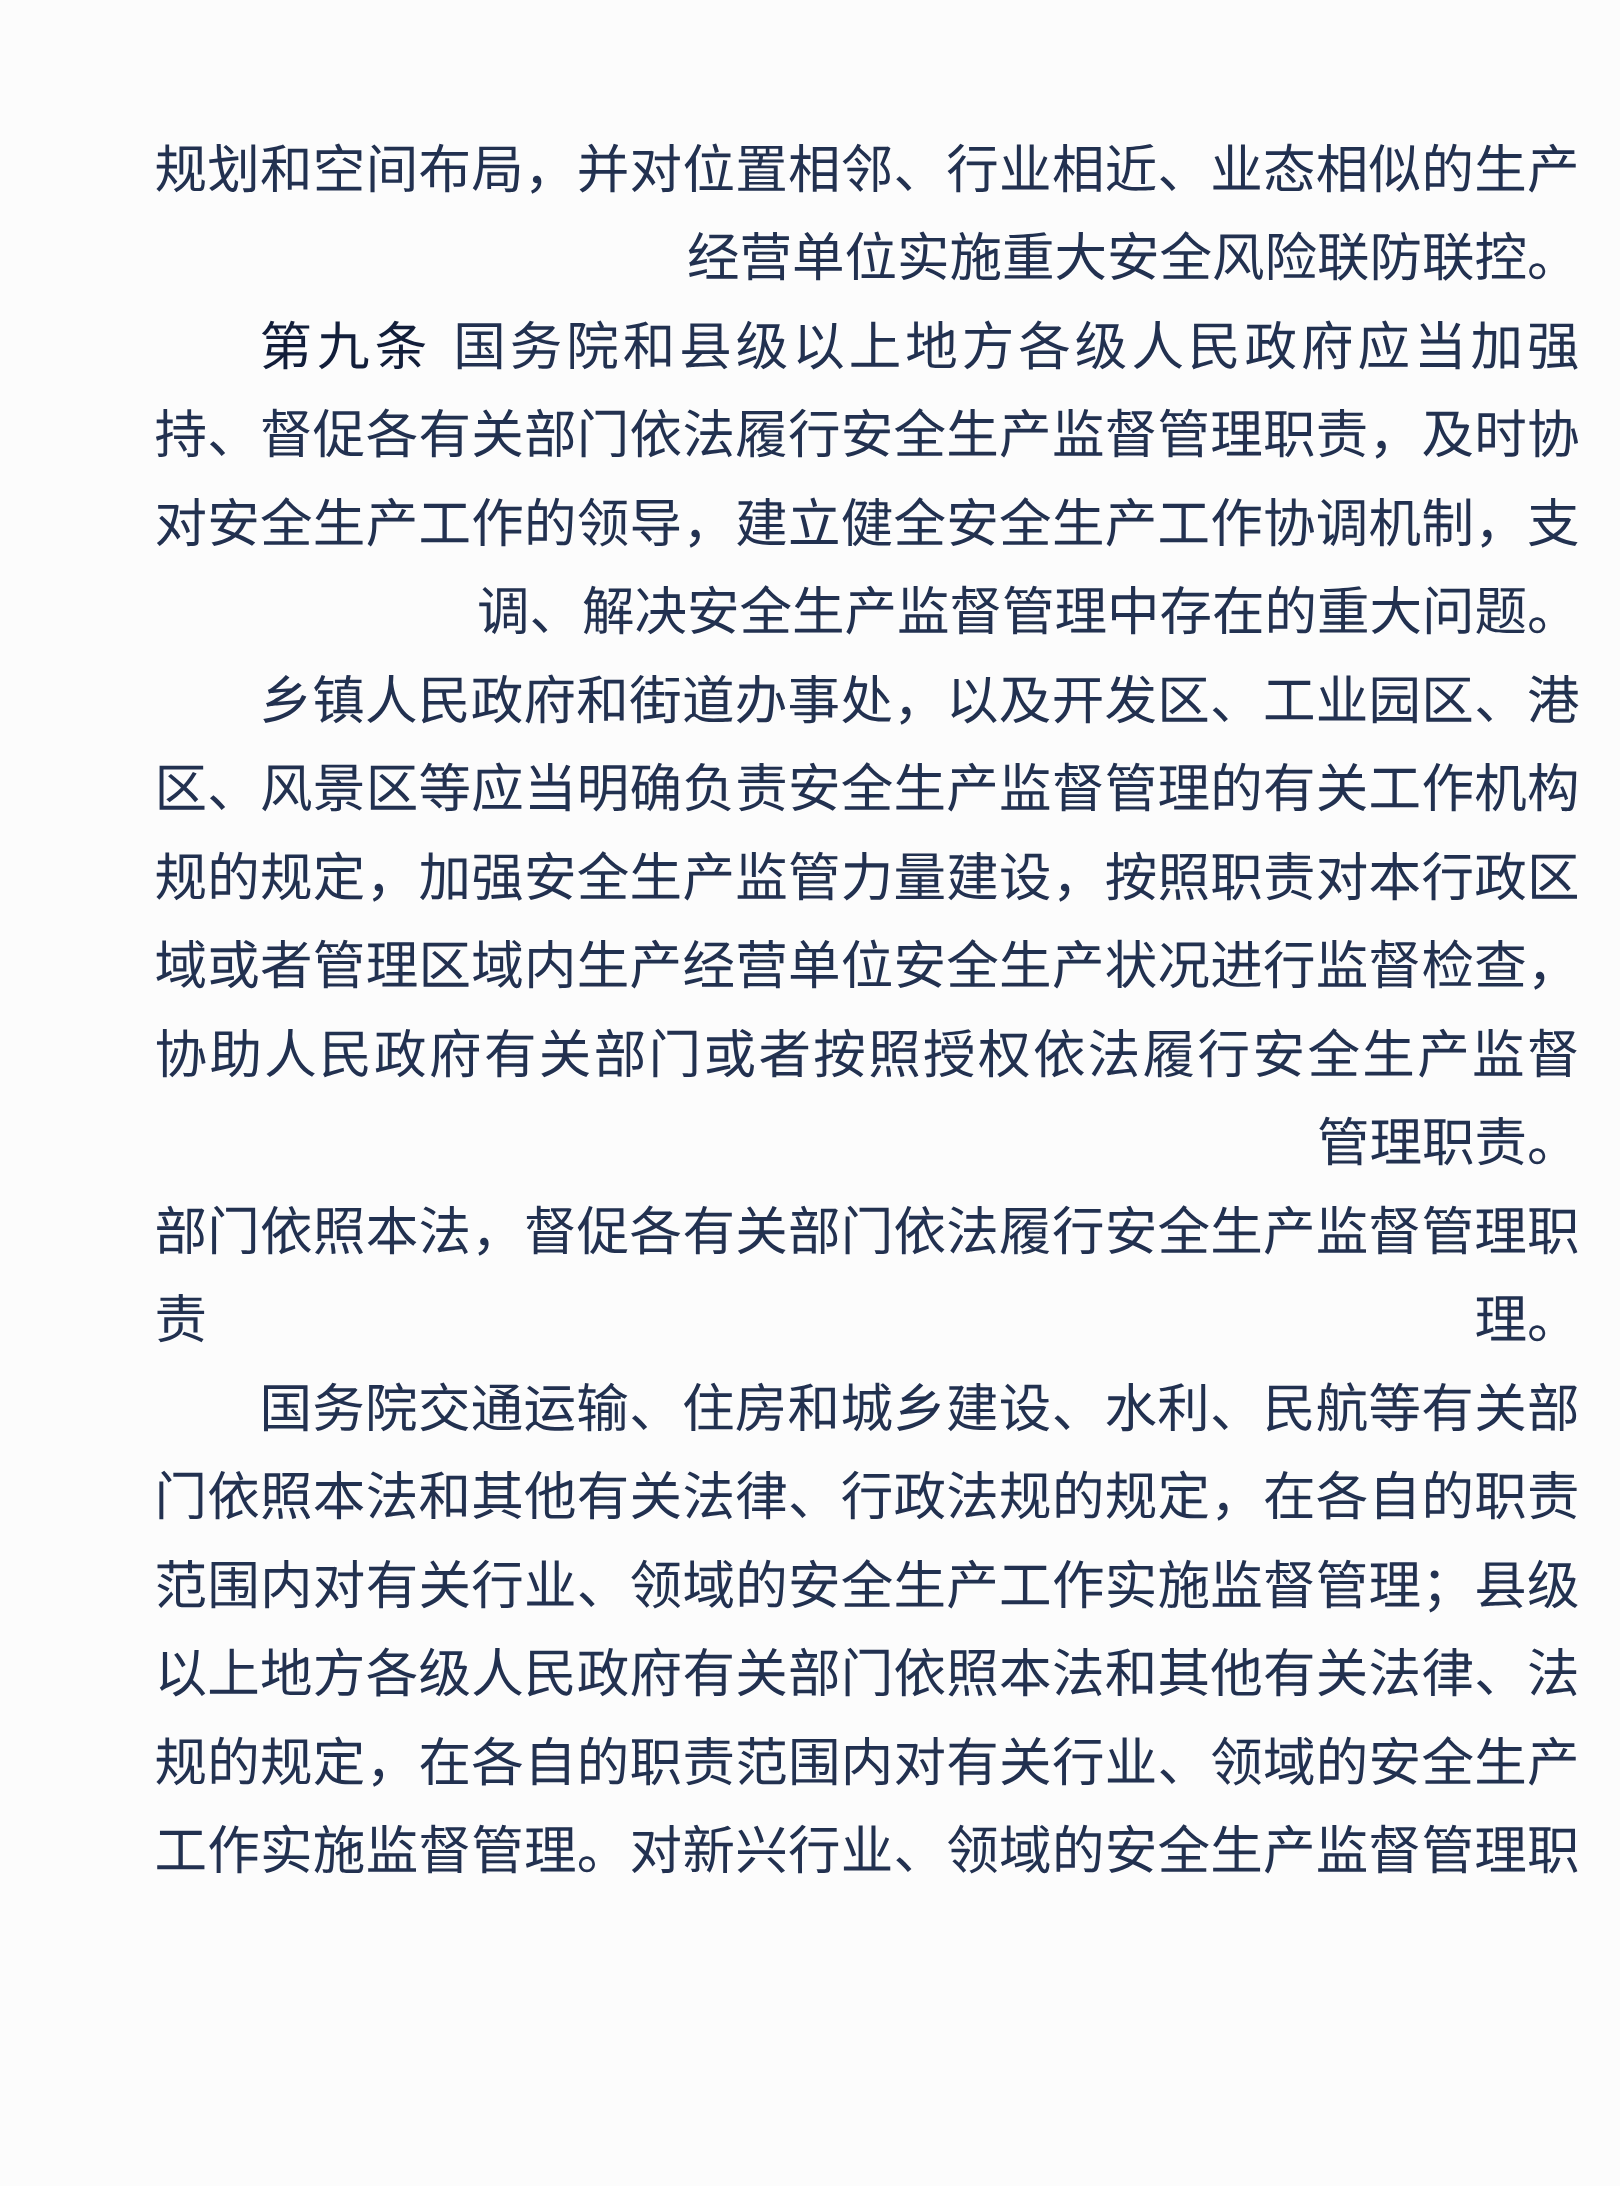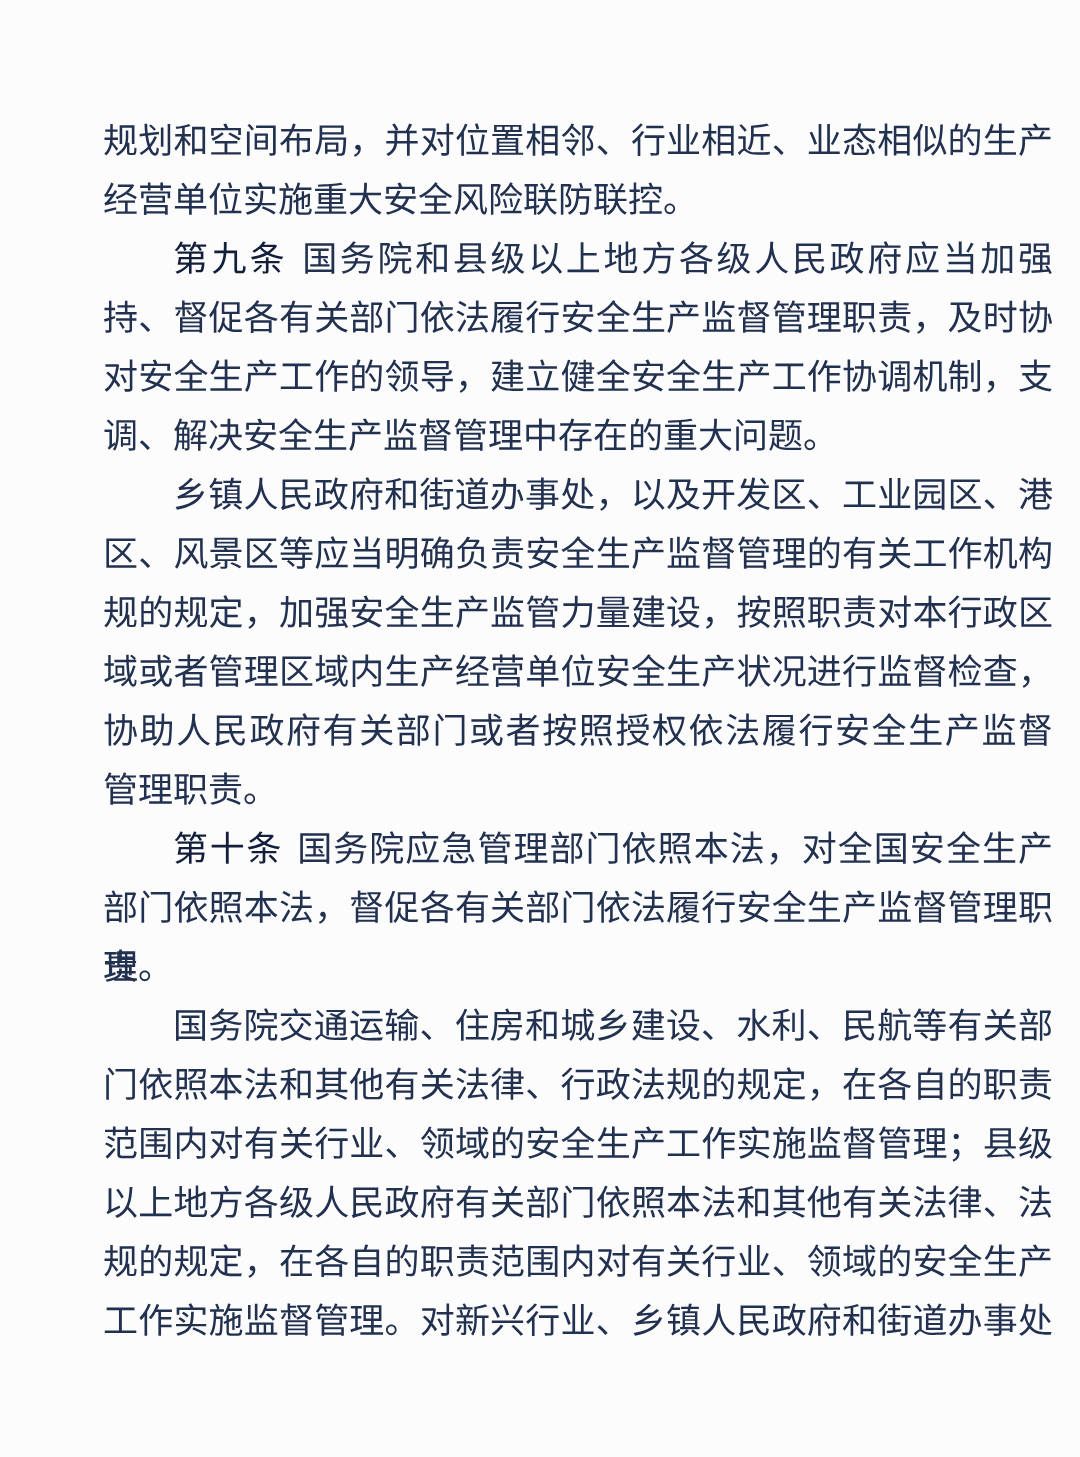--- a/index.html
+++ b/index.html
@@ -10,31 +10,31 @@
   *{margin:0;padding:0;box-sizing:border-box}
   html,body{width:1080px;height:1457px}
   body{
     background:var(--bg);
     font-family:"Liberation Serif","DejaVu Serif",serif;
     overflow:hidden;
   }
   .page{
     width:1080px;
     height:1457px;
-    padding:112px 27px 0 103px;
+    padding:84px 27px 0 103px;
   }
   .doc{
     width:950px;
     color:var(--text);
     font-size:35px;
     line-height:59px;
   }
   .line{
     height:59px;
-    text-align:left;
+    text-align:right;
   }
   .line.justify{
     text-align:justify;
     text-align-last:justify;
     text-justify:inter-character;
   }
   .line.indent{
     text-indent:2em;
   }
   .article{
@@ -54,23 +54,22 @@
       <div class="line justify indent"><b class="article">第九条</b>国务院和县级以上地方各级人民政府应当加强</div>
       <div class="line justify">持、督促各有关部门依法履行安全生产监督管理职责，及时协</div>
       <div class="line justify">对安全生产工作的领导，建立健全安全生产工作协调机制，支</div>
       <div class="line">调、解决安全生产监督管理中存在的重大问题。</div>
       <div class="line justify indent">乡镇人民政府和街道办事处，以及开发区、工业园区、港</div>
       <div class="line justify">区、风景区等应当明确负责安全生产监督管理的有关工作机构</div>
       <div class="line justify">规的规定，加强安全生产监管力量建设，按照职责对本行政区</div>
       <div class="line justify">域或者管理区域内生产经营单位安全生产状况进行监督检查，</div>
       <div class="line justify">协助人民政府有关部门或者按照授权依法履行安全生产监督</div>
       <div class="line">管理职责。</div>
-      <div class="line justify indent"><b class="article">第十条</b>国务院应急管理部门依照本法，对全国安全生产</div>
       <div class="line justify">部门依照本法，督促各有关部门依法履行安全生产监督管理职责</div>
       <div class="line">理。</div>
       <div class="line justify indent">国务院交通运输、住房和城乡建设、水利、民航等有关部</div>
       <div class="line justify">门依照本法和其他有关法律、行政法规的规定，在各自的职责</div>
       <div class="line justify">范围内对有关行业、领域的安全生产工作实施监督管理；县级</div>
       <div class="line justify">以上地方各级人民政府有关部门依照本法和其他有关法律、法</div>
       <div class="line justify">规的规定，在各自的职责范围内对有关行业、领域的安全生产</div>
-      <div class="line justify">工作实施监督管理。对新兴行业、乡镇人民政府和街道办事处</div>
+      <div class="line justify">工作实施监督管理。对新兴行业、领域的安全生产监督管理职</div>
     </div>
 </main>
 
 </body></html>

